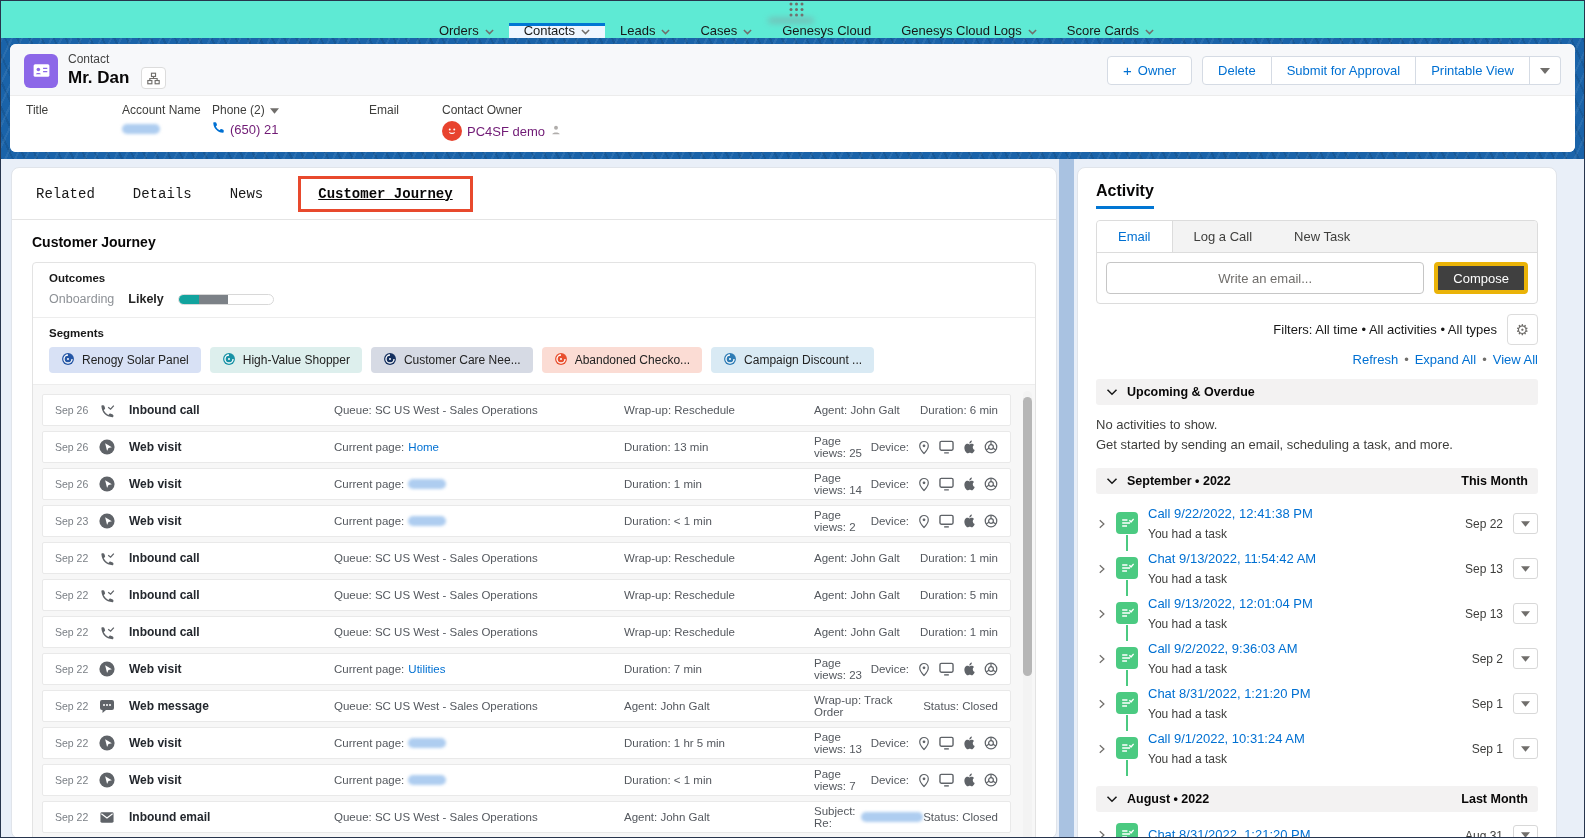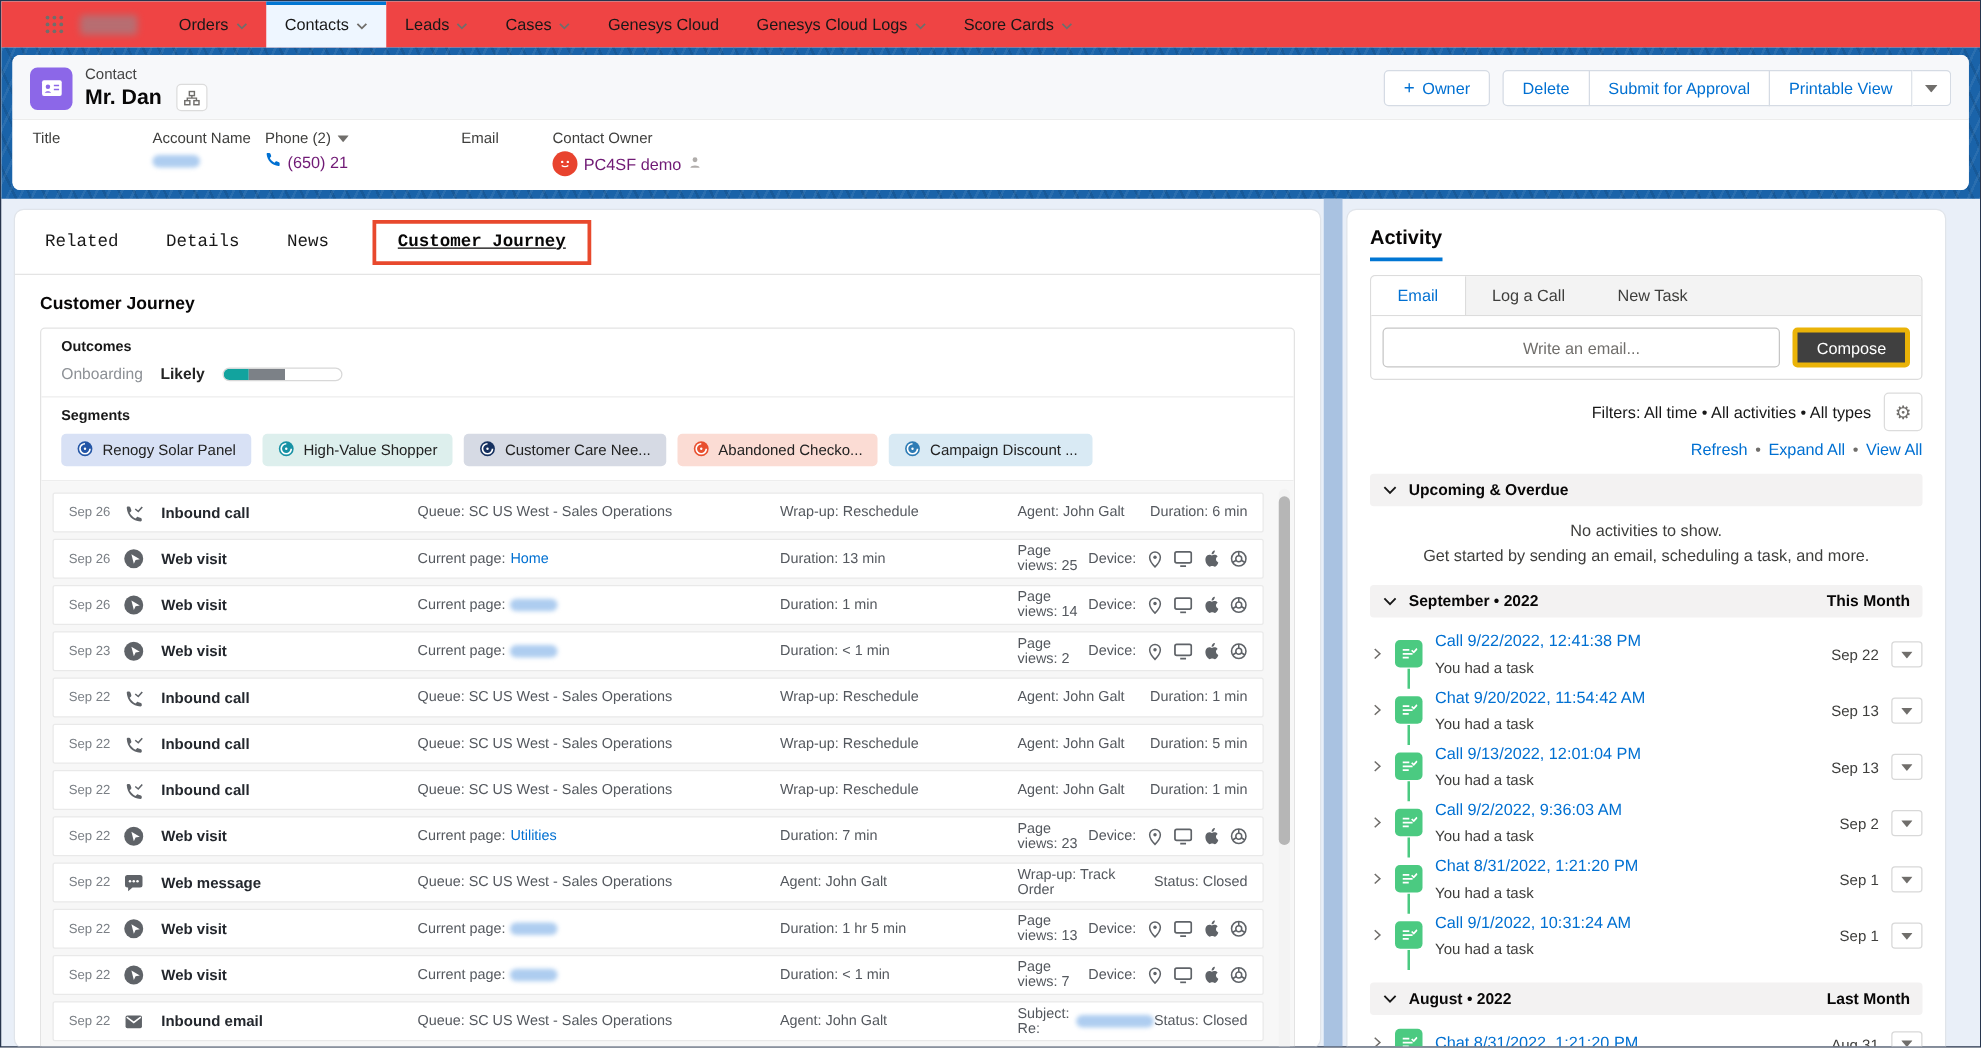--- a/index.html
+++ b/index.html
@@ -2,21 +2,21 @@
 <html><head>
 <meta charset="utf-8">
 <style>
   * { box-sizing: border-box; }
   body { margin:0; background:#303a4c; }
   .page { width:1585px; height:838px; position:relative; overflow:hidden;
     font-family:"Liberation Sans","DejaVu Sans",sans-serif; background:#e9eff8;
     border:1px solid #27354d; }
 
   
-  .topnav { height:37px; background:#ef4444; display:flex; align-items:center; padding-left:27px; }
+  .topnav { height:37px; background:#5eead4; display:flex; align-items:center; padding-left:8px;flex-direction:column; }
   .waffle { width:30px; height:30px; display:flex; align-items:center; justify-content:center; cursor:pointer; }
   .logo-blur { width:46px; height:16px; background:#8a9097; border-radius:3px; filter:blur(3px); opacity:.55; margin:0 18px 0 6px; }
   .nav-items { display:flex; height:100%; }
   .nav-item { display:flex; align-items:center; gap:6px; padding:0 15px; font-size:13px; color:#181818; cursor:pointer; white-space:nowrap; }
   .nav-item.active { background:#eef6ff; box-shadow:inset 0 3px 0 #0176d3; }
 
   
   .header-region { background-color:#1a63a9;
     background-image:repeating-linear-gradient(115deg, rgba(255,255,255,.07) 0 2px, transparent 2px 9px),
                      repeating-linear-gradient(245deg, rgba(0,0,0,.10) 0 2px, transparent 2px 11px);
@@ -91,21 +91,21 @@
   .email-input { flex:1; height:32px; border:1px solid #c6c6c6; border-radius:4px; text-align:center; font-size:13px; color:#555; font-family:inherit; }
   .email-input::placeholder { color:#706e6b; }
   .compose-btn { height:32px; padding:0 15px; background:#404040; border:4px solid #eab308; border-radius:4px; color:#fff; font-size:13px; cursor:pointer; font-family:inherit; }
   .filters-row { display:flex; justify-content:flex-end; align-items:center; gap:10px; margin-top:10px; font-size:13px; color:#181818; }
   .gear-btn { width:31px; height:31px; border:1px solid #dcdcdc; border-radius:4px; background:#fff; color:#706e6b; font-size:15px; cursor:pointer; display:flex; align-items:center; justify-content:center; font-family:"DejaVu Sans",sans-serif; }
   .links-row { margin-top:7px; text-align:right; font-size:13px; }
   .links-row a { color:#0070d2; text-decoration:none; cursor:pointer; }
   .links-row .sep { color:#706e6b; margin:0 6px; }
   .sec-hdr { display:flex; align-items:center; gap:9px; background:#f3f2f2; border-radius:3px; height:26px; padding:0 10px; font-size:12.5px; font-weight:bold; color:#080707; margin-top:12px; }
   .sec-right { margin-left:auto; }
-  .empty { text-align:center; font-size:13px; color:#3e3e3c; line-height:1.5; padding:10px 0 2px; }
+  .empty { font-size:13px; color:#3e3e3c; line-height:1.5; padding:10px 0 2px; }
   .act-items { padding-top:10px; }
   .act-item { display:flex; align-items:center; padding-bottom:8px; min-height:32px; }
   .chev-r { width:20px; margin-top:4px; flex:none; cursor:pointer; }
   .task-ic { width:22px; height:22px; border-radius:4px; background:#4bca81; flex:none; display:flex; align-items:center; justify-content:center; margin-right:10px; position:relative; }
   .task-ic::after { content:""; position:absolute; left:10px; top:23px; width:2px; height:16px; background:#4bca81; }
   .ai-text { flex:1; min-width:0; }
   .ai-title { font-size:13px; color:#0070d2; text-decoration:none; cursor:pointer; display:inline-block; margin-top:1px; }
   .ai-sub { font-size:12px; color:#3e3e3c; margin-top:5px; }
   .ai-date { font-size:12px; color:#3e3e3c; margin:3px 10px 0 8px; white-space:nowrap; }
   .ai-dd { width:25px; height:21px; border:1px solid #d8d8d8; border-radius:3px; background:#fff; cursor:pointer; display:flex; align-items:center; justify-content:center; flex:none; margin-top:2px; padding:0; }
@@ -761,21 +761,21 @@
                 <path d="M5.5 2.5l6 5.5-6 5.5" fill="none" stroke="#706e6b" stroke-width="1.8"></path>
               </svg></span>
             <span class="task-ic">
               <svg width="14" height="14" viewBox="0 0 16 16">
                 <g stroke="#fff" stroke-width="1.6" fill="none">
                   <path d="M2.5 4.5h6M2.5 8h9M2.5 11.5h5.5"></path>
                   <path d="M10.7 4.8l1.9 1.9 3-3.4"></path>
                 </g>
               </svg>
             </span>
-            <div class="ai-text"><a class="ai-title">Chat 9/20/2022, 11:54:42 AM</a><div class="ai-sub">You had a task</div></div>
+            <div class="ai-text"><a class="ai-title">Chat 9/13/2022, 11:54:42 AM</a><div class="ai-sub">You had a task</div></div>
             <span class="ai-date">Sep 13</span>
             <button class="ai-dd">
               <svg width="9" height="6" viewBox="0 0 10 6">
                 <path d="M0 0h10L5 6z" fill="#706e6b"></path>
               </svg>
             </button>
           </div>
           <div class="act-item">
             <span class="chev-r"><svg width="11" height="12" viewBox="0 0 16 16">
                 <path d="M5.5 2.5l6 5.5-6 5.5" fill="none" stroke="#706e6b" stroke-width="1.8"></path>

